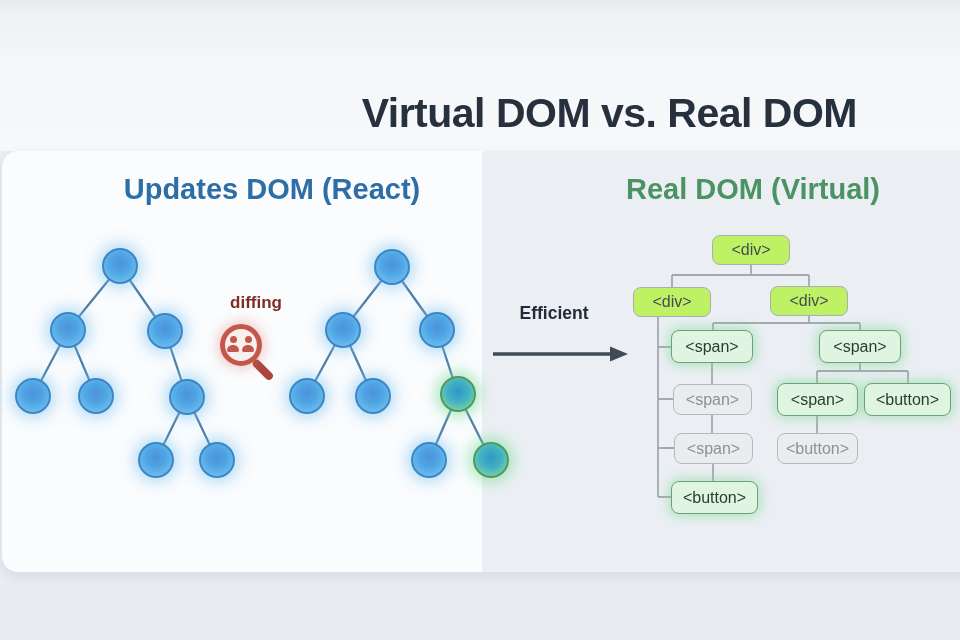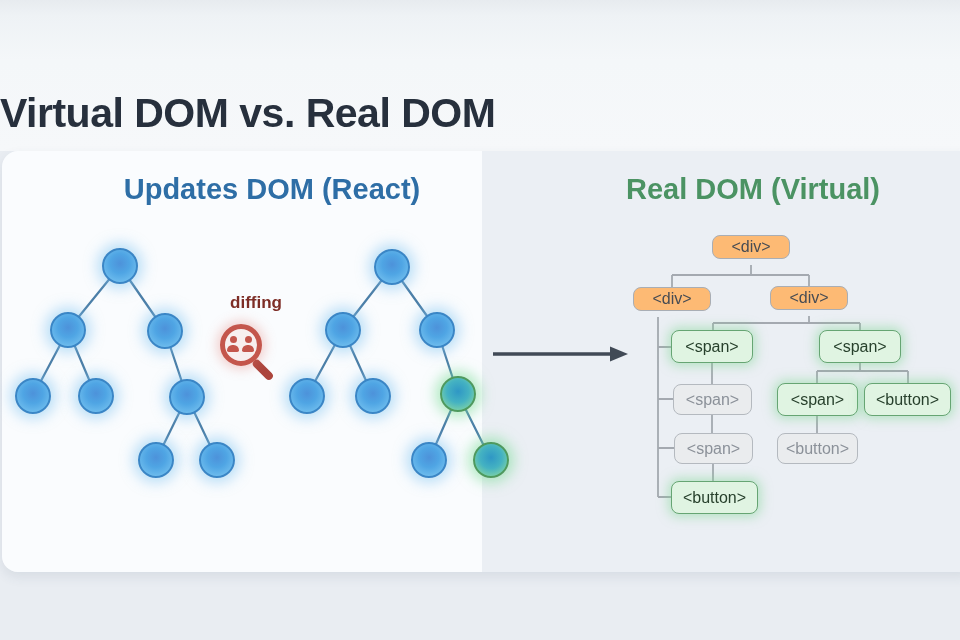--- a/index.html
+++ b/index.html
@@ -10,40 +10,40 @@
   }
   .bg-top{position:absolute;left:0;top:0;width:960px;height:151px;
     background:linear-gradient(180deg,#e7ebef 0%,#eef2f5 10%,#f4f7f9 40%,#f6f8fa 100%);}
   .bg-bottom{position:absolute;left:0;top:151px;width:960px;height:489px;background:#e9edf2;}
 
   .panel{position:absolute;left:2px;top:151px;width:974px;height:421px;border-radius:16px;
     overflow:hidden;box-shadow:0 5px 12px rgba(60,80,110,.10);}
   .panel-left{position:absolute;left:0;top:0;width:480px;height:100%;background:#fafcfe;}
   .panel-right{position:absolute;left:480px;top:0;width:494px;height:100%;background:#ebeff4;}
 
-  .title{position:absolute;left:0;top:90px;width:857px;text-align:left;
+  .title{position:absolute;left:0;top:90px;width:857px;text-align:right;
     font-size:41px;font-weight:700;letter-spacing:-.5px;color:#27303d;}
   .h-left{position:absolute;left:112px;top:173px;width:320px;text-align:center;
     font-size:29px;font-weight:700;color:#2e6ea6;}
   .h-right{position:absolute;left:607px;top:173px;width:292px;text-align:center;
     font-size:29px;font-weight:700;color:#4b9363;}
 
   svg.lines{position:absolute;left:0;top:0;width:960px;height:640px;pointer-events:none;}
 
   .vn{position:absolute;width:36px;height:36px;border-radius:50%;box-sizing:border-box;
     border:2px solid #3a86c6;
     background:radial-gradient(circle at 50% 42%,#4d92da 0%,#4fa5e4 40%,#67b7eb 70%,#8cd0f3 100%);
     box-shadow:0 0 13px 5px rgba(125,195,242,.5);}
   .vn.chg{border-color:#4e9a5e;
     background:radial-gradient(circle at 50% 42%,#2f97c5 0%,#44b2c2 45%,#72ccac 75%,#aae9b4 100%);
     box-shadow:0 0 13px 5px rgba(120,220,150,.55);}
 
   .bx{position:absolute;box-sizing:border-box;border-radius:8px;display:flex;
     align-items:center;justify-content:center;font-size:16px;font-weight:500;white-space:nowrap;}
-  .bx.dv{background:#fdba74;border:1.5px solid #a9aeb5;color:#474c53;height:24px;}
+  .bx.dv{background:#bef264;border:1.5px solid #a9aeb5;color:#474c53;height:30px;}
   .bx.gr{background:#eaecee;border:1.5px solid #b4b9bf;color:#8b9199;height:31px;}
   .bx.gn{background:#e0f4e2;border:1.5px solid #66a573;color:#27402c;height:33px;
     box-shadow:0 0 11px 3px rgba(130,215,150,.5);}
 
   .diff-label{position:absolute;left:211px;top:293px;width:90px;text-align:center;
     font-size:17px;font-weight:700;color:#7d2d26;}
   .mag-ring{position:absolute;left:220px;top:324px;width:42px;height:42px;border-radius:50%;
     box-sizing:border-box;border:5px solid #c4564c;background:rgba(246,228,226,.55);
     box-shadow:0 0 12px 3px rgba(226,120,108,.35);}
   .mag-handle{position:absolute;left:254px;top:357px;width:25px;height:8px;border-radius:4px;
@@ -106,20 +106,21 @@
 <div class="vn" style="left:411px;top:442px;"></div>
 <div class="vn chg" style="left:473px;top:442px;"></div>
 
 <div class="diff-label">diffing</div>
 <div class="mag-handle"></div>
 <div class="mag-ring"></div>
 <div class="person" style="left:227px;top:336px;"></div>
 <div class="person" style="left:242px;top:336px;"></div>
 
 <div class="eff">
+  <span>Efficient</span>
 </div>
 <svg class="arrow" viewBox="0 0 142 20">
   <line x1="3" y1="10" x2="121" y2="10" stroke="#414a56" stroke-width="3.5"></line>
   <polygon points="120,2.5 138,10 120,17.5" fill="#414a56"></polygon>
 </svg>
 
 <div class="bx dv" style="left:712px;top:235px;width:78px;">&lt;div&gt;</div>
 <div class="bx dv" style="left:633px;top:287px;width:78px;">&lt;div&gt;</div>
 <div class="bx dv" style="left:770px;top:286px;width:78px;">&lt;div&gt;</div>
 <div class="bx gn" style="left:671px;top:330px;width:82px;">&lt;span&gt;</div>

